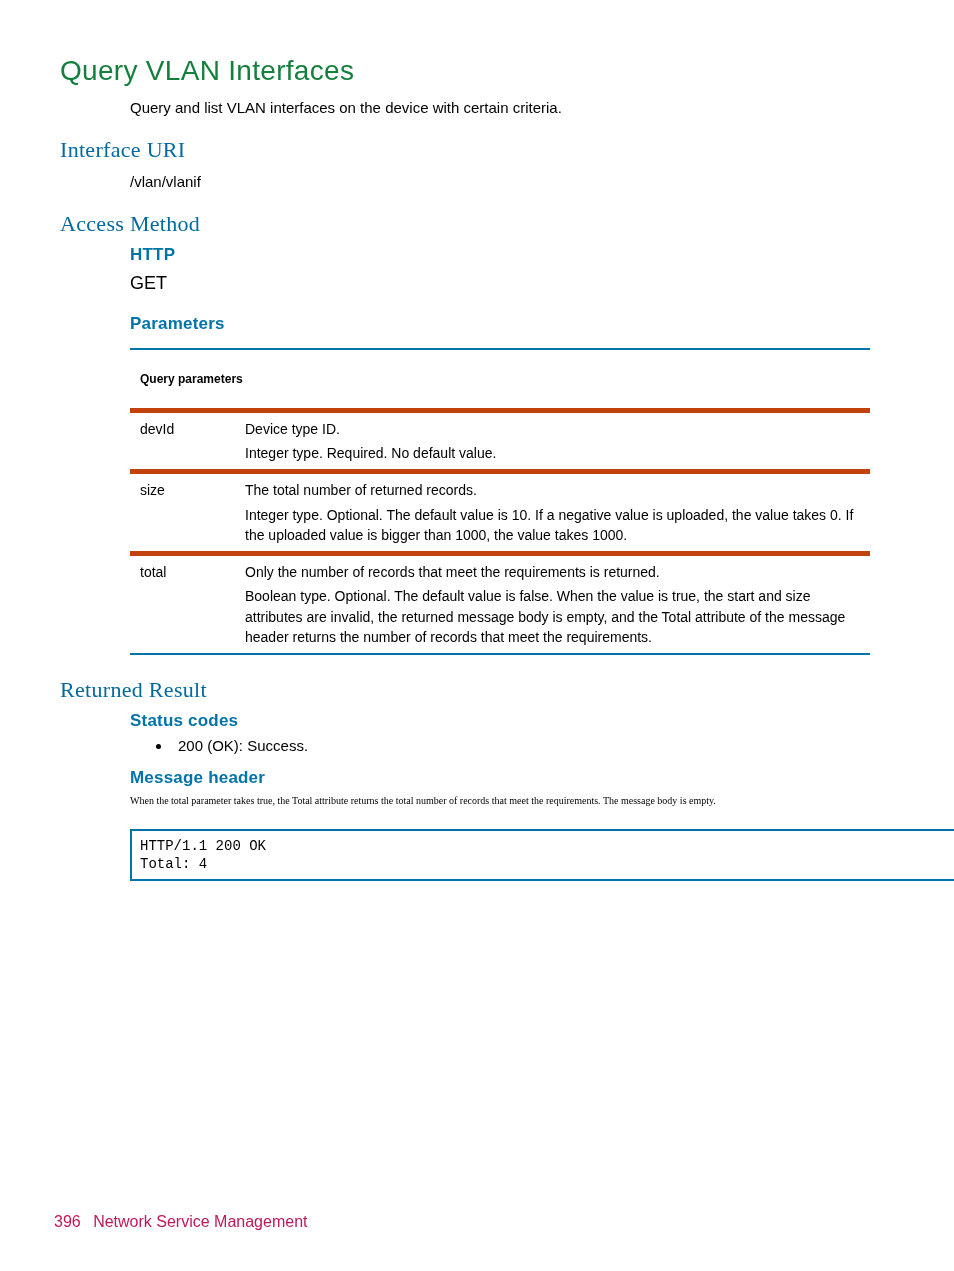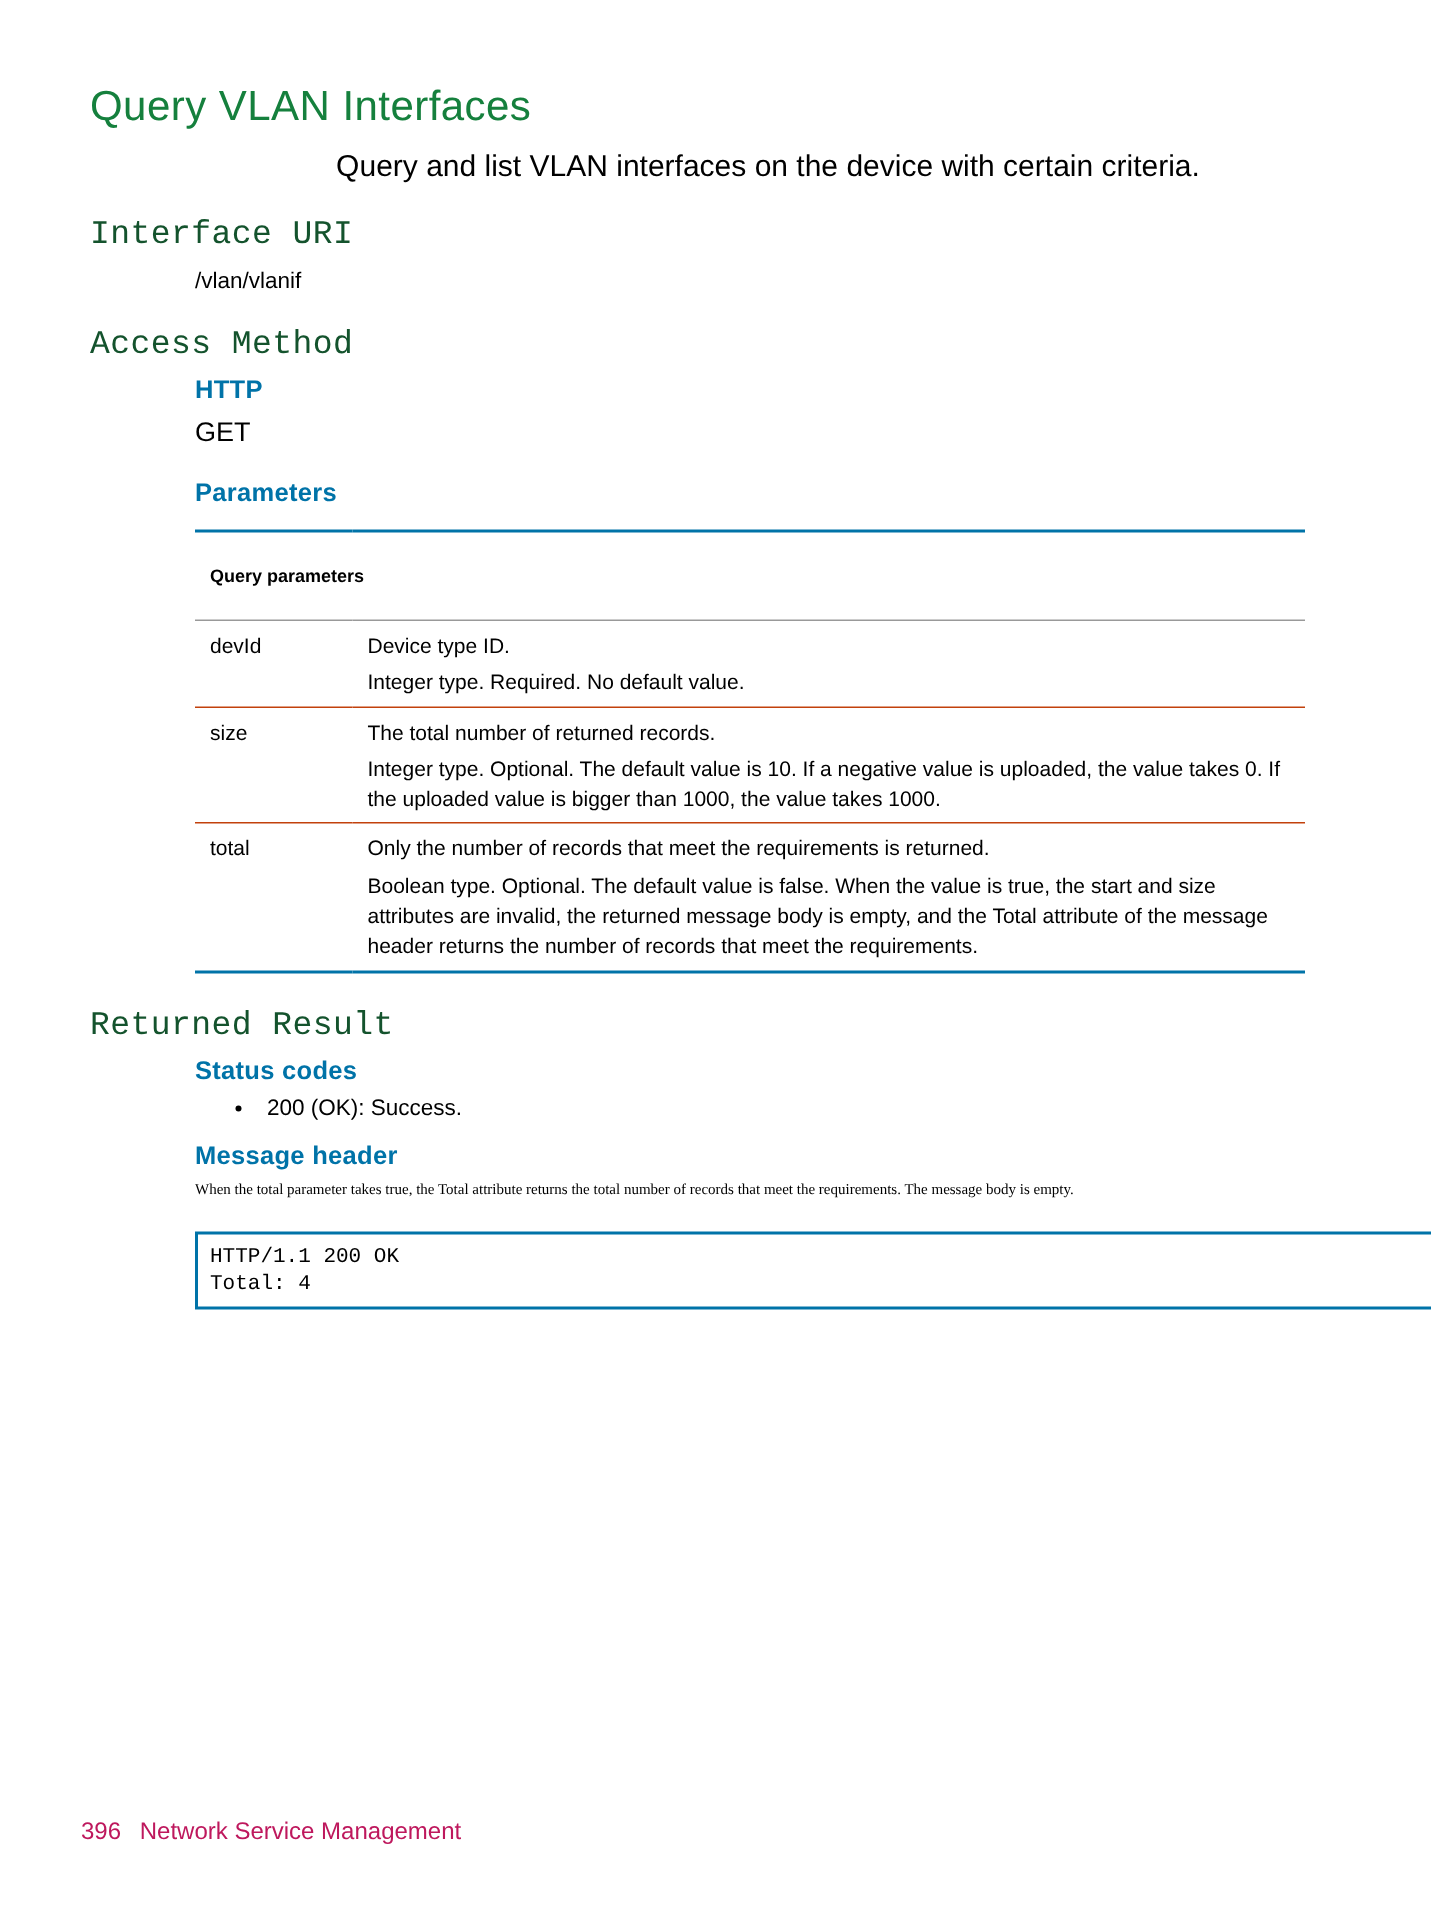--- a/index.html
+++ b/index.html
@@ -18,31 +18,30 @@
     }
     .h1 {
       font-family: "Futura", "Century Gothic", Arial, sans-serif;
       font-size: 28px;
       font-weight: 300;
       color: #15803d;
       margin-bottom: 10px;
       letter-spacing: 0.3px;
     }
     .intro {
-      font-size: 20px;
+      font-size: 15px;
       margin-left: 70px;
       margin-bottom: 18px;
       line-height: 1.45;
-      text-align: center;
     }
     .h2 {
-      font-family: Liberation Mono, monospace;
+      font-family: Liberation Serif, serif;
       font-size: 22px;
       font-weight: 300;
-      color: #14532d;
+      color: #0369a1;
       margin-bottom: 8px;
       letter-spacing: 0.3px;
     }
     .body-text {
       font-size: 15px;
       margin-left: 70px;
       margin-bottom: 18px;
       line-height: 1.45;
     }
     .h3 {
@@ -72,21 +71,21 @@
     .params-table th {
       text-align: left;
       font-weight: bold;
       padding: 22px 10px;
       border-bottom: 1px solid #999;
       font-size: 12px;
     }
     .params-table td {
       vertical-align: top;
       padding: 6px 10px;
-      border-top: 1px solid #c2410c;
+      border-top: 5px solid #c2410c;
       line-height: 1.45;
     }
     .params-table td.name {
       width: 105px;
     }
     .params-table td p {
       margin-bottom: 4px;
     }
     .params-table td p:last-child {
       margin-bottom: 0;

